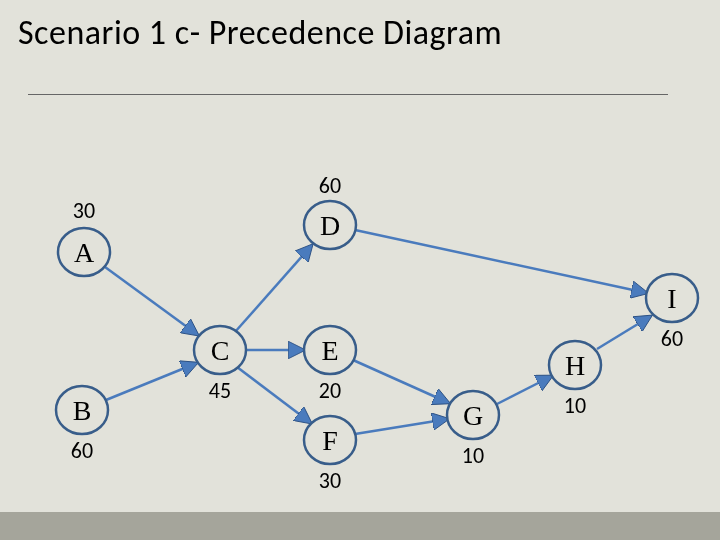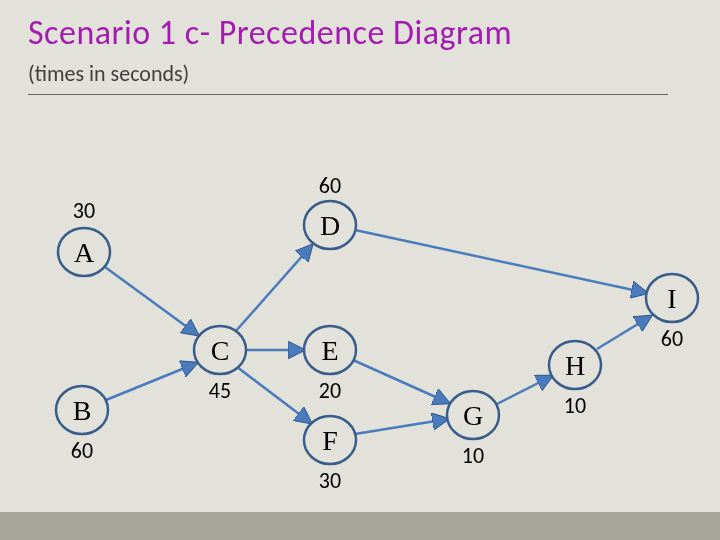--- a/index.html
+++ b/index.html
@@ -11,24 +11,24 @@
     font-family: "Segoe UI", "Calibri", sans-serif;
     overflow: hidden;
   }
   .slide {
     position: relative;
     width: 720px;
     height: 540px;
   }
   .title {
     position: absolute;
-    left: 28px;
+    left: 18px;
     top: 12px;
     font-size: 34px;
-    color: #a21caf;
+    color: #000000;
     font-weight: 400;
     letter-spacing: 0.5px;
   }
   .subtitle {
     position: absolute;
     left: 28px;
     top: 60px;
     font-size: 22px;
     color: #404040;
   }
@@ -67,21 +67,20 @@
     fill: #000;
     text-anchor: middle;
     dominant-baseline: central;
   }
 </style>
 </head>
 <body>
 
 <div class="slide">
   <div class="title">Scenario 1 c- Precedence Diagram</div>
-  <div class="subtitle">(times in seconds)</div>
   <div class="hr"></div>
 
   <svg class="diagram" width="720" height="540">
     <defs>
       <marker id="arrow" viewBox="0 0 10 10" refX="9" refY="5" markerWidth="7" markerHeight="7" orient="auto-start-reverse">
         <path d="M 0 0 L 10 5 L 0 10 z" fill="#4a7bbd" stroke="#2a4f82" stroke-width="0.5"></path>
       </marker>
     </defs>
 
     <g stroke="#4a7bbd" stroke-width="2.5" fill="none" marker-end="url(#arrow)">

